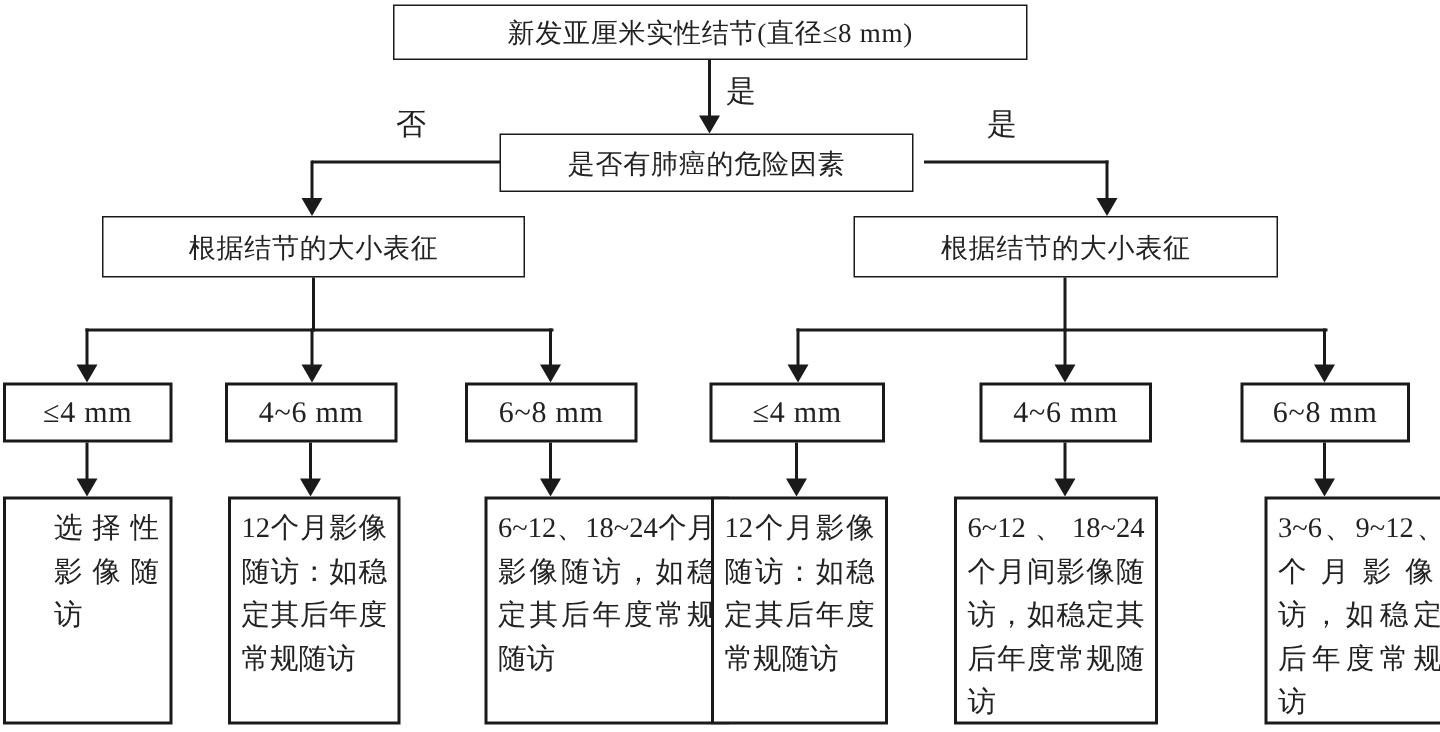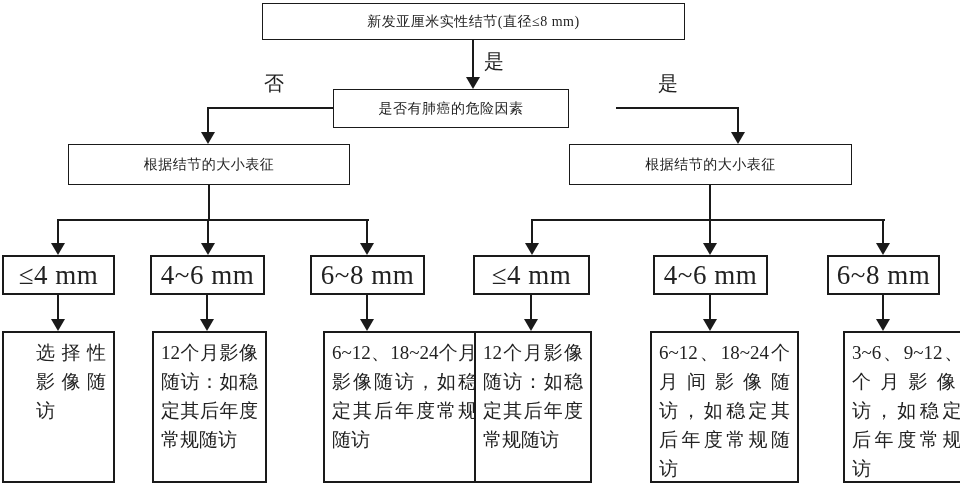--- a/index.html
+++ b/index.html
@@ -12,26 +12,26 @@
     color: #222222;
     overflow: hidden;
   }
   .box {
     position: absolute;
     border: 1.5px solid #1a1a1a;
     background: #ffffff;
     display: flex;
     align-items: center;
     justify-content: center;
-    font-size: 14px;
+    font-size: 18px;
     letter-spacing: 0.5px;
     box-sizing: border-box;
     text-align: center;
   }
-  .size-box { border-width: 2px; font-size: 27px; }
+  .size-box { border-width: 2px; font-size: 20px; }
   .outcome-box {
     border-width: 2px;
     align-items: flex-start;
     justify-content: flex-start;
     text-align: justify;
     padding: 5px 7px;
     font-size: 19px;
     line-height: 29px;
     letter-spacing: 0px;
   }
@@ -60,21 +60,21 @@
 <div id="canvas">
 
   <div class="box" style="left:262px; top:3px; width:423px; height:37px;">
     <span>新发亚厘米实性结节(直径≤8 mm)</span>
   </div>
 
   <div class="vline" style="left:472px; top:40px; height:39px;"></div>
   <div class="arrowhead" style="left:466px; top:77px;"></div>
   <div class="edge-label" style="left:484px; top:50px;">是</div>
 
-  <div class="box" style="left:333px; top:89px; width:236px; height:39px;">
+  <div class="box" style="left:333px; top:89px; width:276px; height:39px;">
     <span>是否有肺癌的危险因素</span>
   </div>
 
   <div class="hline" style="left:208px; top:107px; width:126px;"></div>
   <div class="vline" style="left:207px; top:107px; height:27px;"></div>
   <div class="arrowhead" style="left:201px; top:132px;"></div>
   <div class="edge-label" style="left:264px; top:72px;">否</div>
 
   <div class="hline" style="left:616px; top:107px; width:123px;"></div>
   <div class="vline" style="left:737px; top:107px; height:27px;"></div>
@@ -143,20 +143,20 @@
   </div>
   <div class="box outcome-box" style="left:152px; top:331px; width:115px; height:152px;">
     <span>12个月影像随访：如稳定其后年度常规随访</span>
   </div>
   <div class="box outcome-box" style="left:283px; top:331px; width:163px; height:152px;margin-left:40px;">
     <span>6~12、18~24个月影像随访，如稳定其后年度常规随访</span>
   </div>
   <div class="box outcome-box" style="left:474px; top:331px; width:118px; height:152px;">
     <span>12个月影像随访：如稳定其后年度常规随访</span>
   </div>
-  <div class="box outcome-box" style="left:650px; top:331px; width:149px; height:152px;">
+  <div class="box outcome-box" style="left:636px; top:331px; width:136px; height:152px;">
     <span>6~12、18~24个月间影像随访，如稳定其后年度常规随访</span>
   </div>
   <div class="box outcome-box" style="left:843px; top:331px; width:150px; height:152px;">
     <span>3~6、9~12、24个月影像随访，如稳定其后年度常规随访</span>
   </div>
 
 </div>
 
 </body></html>

